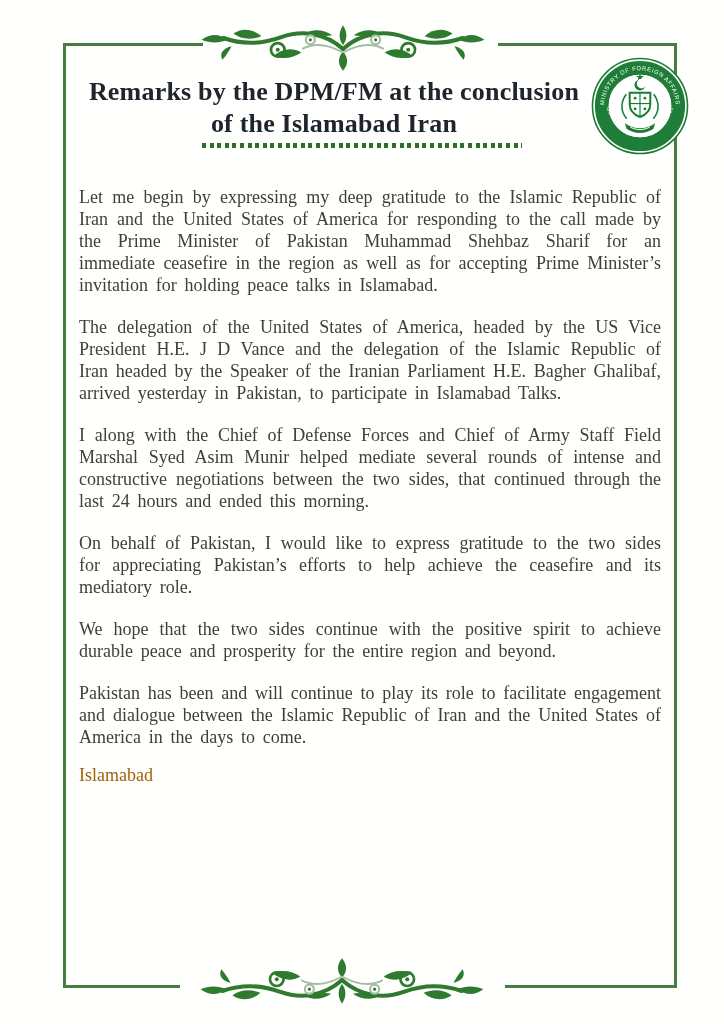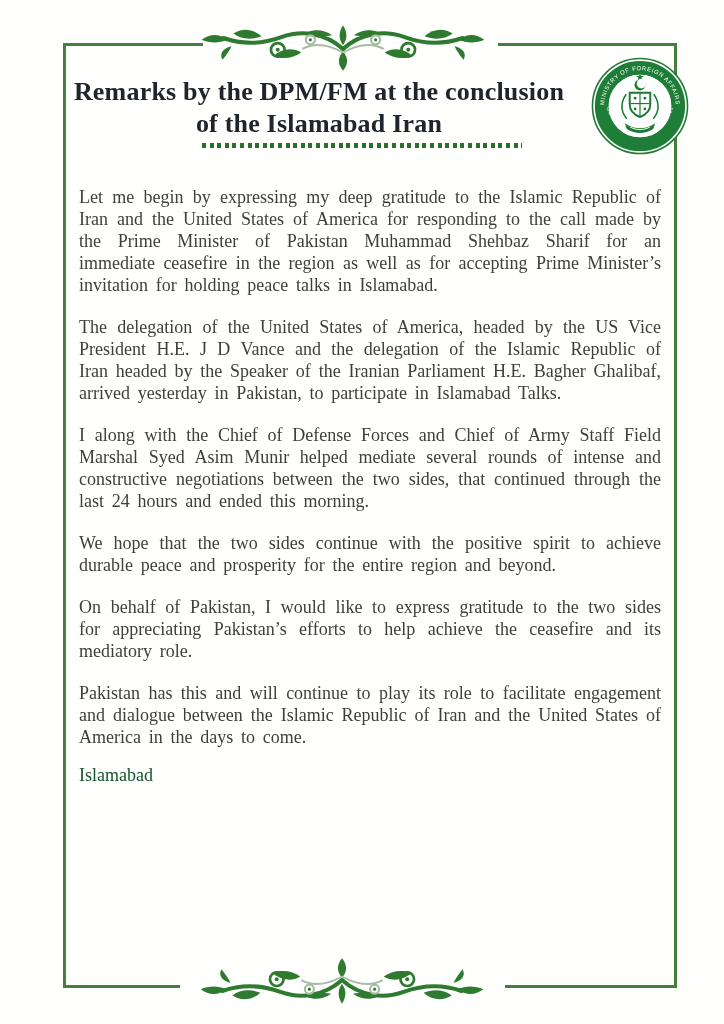--- a/index.html
+++ b/index.html
@@ -17,38 +17,38 @@
   .fl-bot-a  { left: 63px;  top: 985px; width: 117px; height: 3px; }
   .fl-bot-b  { left: 505px; top: 985px; width: 172px; height: 3px; }
 
   .ornament { position: absolute; width: 290px; height: 48px; }
   .ornament-top { left: 198px; top: 24px; }
   .ornament-bottom { left: 197px; top: 957px; transform: scale(1,-1); }
 
   .seal { position: absolute; left: 591px; top: 57px; width: 98px; height: 98px; }
 
   .title-block {
-    position: absolute; left: 63px; top: 76px; width: 512px;
+    position: absolute; left: 78px; top: 76px; width: 512px;
     text-align: center; color: #20242d; font-weight: bold;
     font-size: 26px; line-height: 32px; letter-spacing: 0.2px;
   }
 
   .dotted-sep {
     position: absolute; left: 202px; top: 143px; width: 320px; height: 5px;
     background: repeating-linear-gradient(to right, #2c6e2c 0px, #2c6e2c 4px, transparent 4px, transparent 7.6px);
   }
 
   .body-block {
     position: absolute; left: 79px; top: 166px; width: 582px;
     color: #3e3e3c; font-size: 18px; line-height: 22px;
   }
   .body-block p {
     text-align: justify; word-spacing: 0.18em; margin-bottom: 16px; margin-top: 20px;
   }
-  .footer-block { margin-top: 2px; color: #14532d; font-size: 18px; line-height: 22px; }
+  .footer-block { margin-top: 2px; color: #a16207; font-size: 18px; line-height: 22px; }
   .footer-block div { text-align: left; }
 </style>
 </head>
 <body>
 
 <div class="page">
 
   <div class="frame-line fl-left"></div>
   <div class="frame-line fl-right"></div>
   <div class="frame-line fl-top-a"></div>
@@ -116,23 +116,23 @@
     <div>Remarks by the DPM/FM at the conclusion</div>
     <div>of the Islamabad Iran</div>
   </div>
 
   <div class="dotted-sep"></div>
 
   <div class="body-block">
     <p>Let me begin by expressing my deep gratitude to the Islamic Republic of Iran and the United States of America for responding to the call made by the Prime Minister of Pakistan Muhammad Shehbaz Sharif for an immediate ceasefire in the region as well as for accepting Prime Minister’s invitation for holding peace talks in Islamabad.</p>
     <p>The delegation of the United States of America, headed by the US Vice President H.E. J D Vance and the delegation of the Islamic Republic of Iran headed by the Speaker of the Iranian Parliament H.E. Bagher Ghalibaf, arrived yesterday in Pakistan, to participate in Islamabad Talks.</p>
     <p>I along with the Chief of Defense Forces and Chief of Army Staff Field Marshal Syed Asim Munir helped mediate several rounds of intense and constructive negotiations between the two sides, that continued through the last 24 hours and ended this morning.</p>
+    <p>On behalf of Pakistan, I would like to express gratitude to the two sides for appreciating Pakistan’s efforts to help achieve the ceasefire and its mediatory role.</p>
     <p>We hope that the two sides continue with the positive spirit to achieve durable peace and prosperity for the entire region and beyond.</p>
-    <p>On behalf of Pakistan, I would like to express gratitude to the two sides for appreciating Pakistan’s efforts to help achieve the ceasefire and its mediatory role.</p>
-    <p>Pakistan has this and will continue to play its role to facilitate engagement and dialogue between the Islamic Republic of Iran and the United States of America in the days to come.</p>
+    <p>Pakistan has been and will continue to play its role to facilitate engagement and dialogue between the Islamic Republic of Iran and the United States of America in the days to come.</p>
 
     <div class="footer-block">
       <div>Islamabad</div>
     </div>
   </div>
 
   <div class="ornament ornament-bottom">
     <svg width="290" height="48" viewBox="0 0 320 52">
       <g>
         <path d="M160 1 C155 9, 155 16, 160 23 C165 16, 165 9, 160 1 Z" fill="#2e7b2f"></path>

